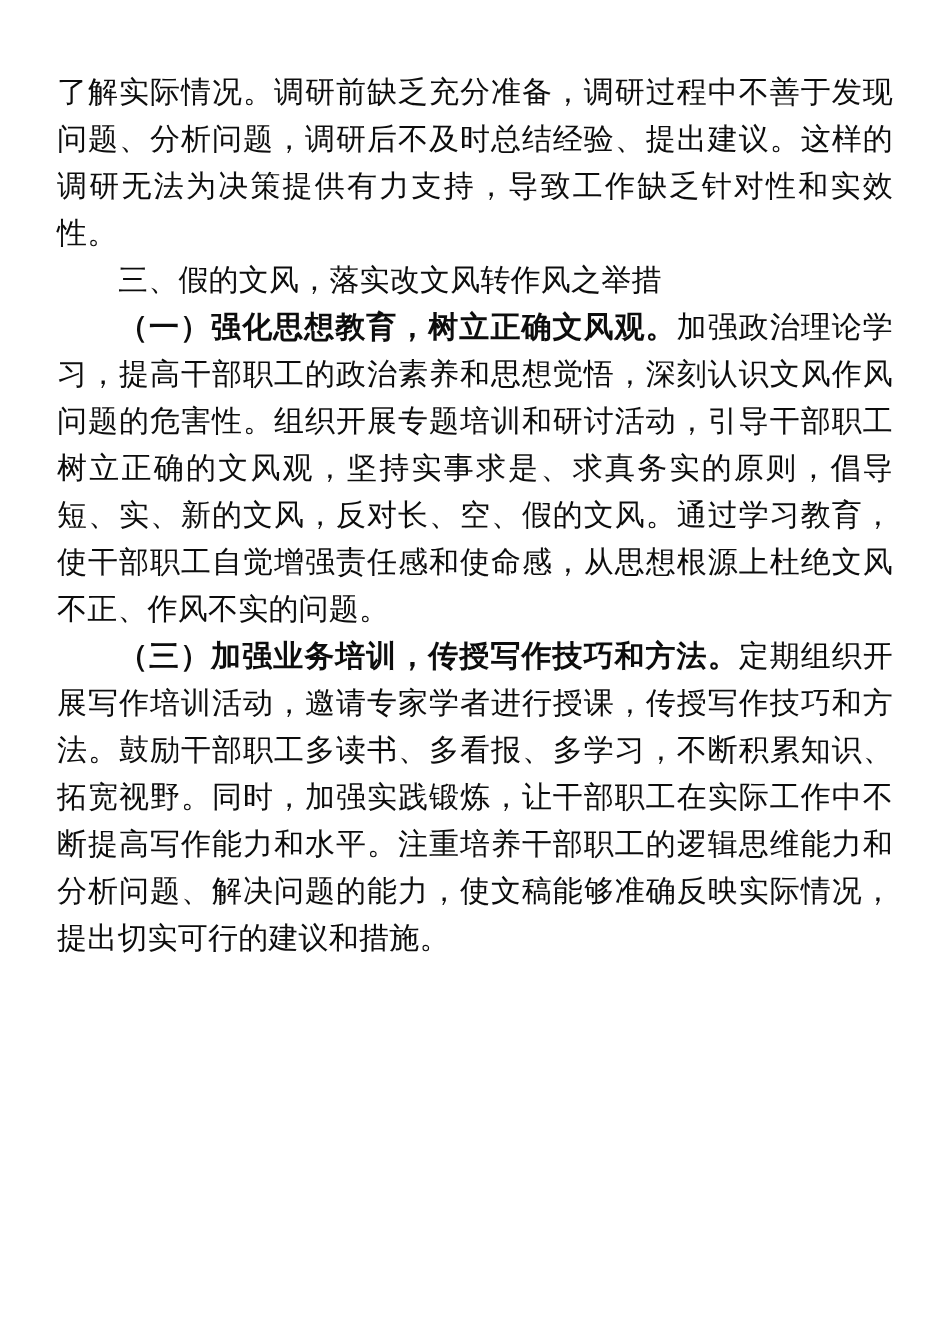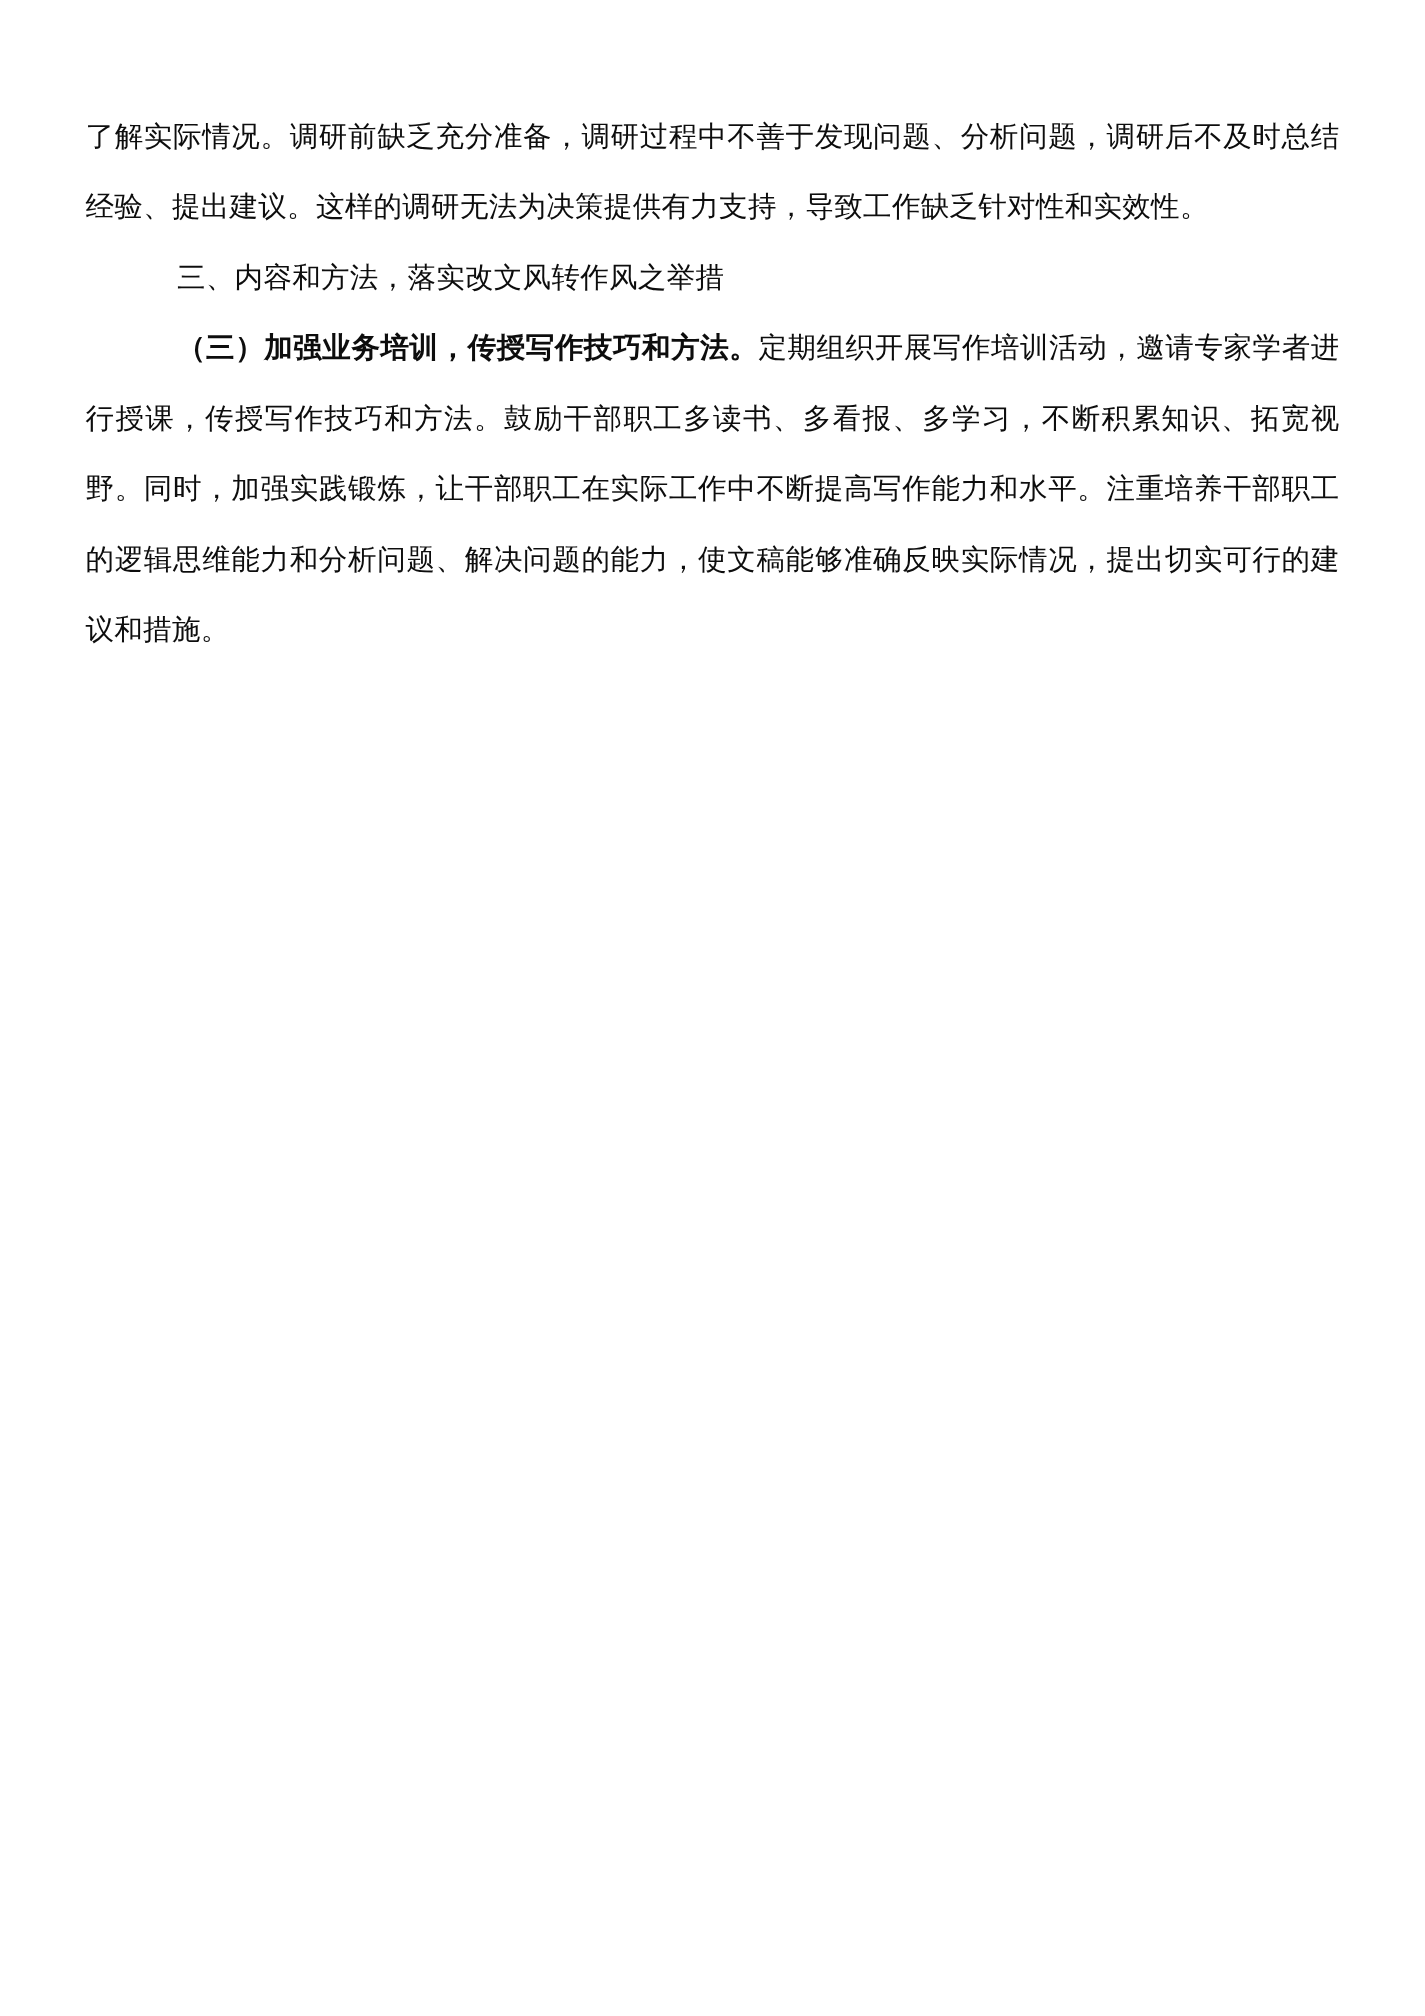--- a/index.html
+++ b/index.html
@@ -20,21 +20,21 @@
   }
   .text-block {
     position: absolute;
     left: 57px;
     top: 68px;
     width: 836px;
   }
   .para {
     margin: 0;
     padding: 0;
-    font-size: 19px;
+    font-size: 30px;
     line-height: 47px;
     color: #0d0d0d;
     text-align: justify;
     text-justify: inter-character;
     letter-spacing: 0.2px;
     text-indent: 0;
     word-break: break-all;
   }
   .para.indent {
     text-indent: 61px;
@@ -50,24 +50,27 @@
 <body>
 
 <div class="page">
   <div class="text-block">
 
     <p class="para">
       <span class="body-run">了解实际情况。调研前缺乏充分准备，调研过程中不善于发现问题、分析问题，调研后不及时总结经验、提出建议。这样的调研无法为决策提供有力支持，导致工作缺乏针对性和实效性。</span>
     </p>
 
     <p class="para indent">
-      <span class="body-run">三、内容和方法，落实改文风转作风之举措</span>
+      <span class="body-run">三、假的文风，落实改文风转作风之举措</span>
     </p>
 
 
+    <p class="para indent">
+      <span class="lead">（一）强化思想教育，树立正确文风观。</span><span class="body-run">加强政治理论学习，提高干部职工的政治素养和思想觉悟，深刻认识文风作风问题的危害性。组织开展专题培训和研讨活动，引导干部职工树立正确的文风观，坚持实事求是、求真务实的原则，倡导短、实、新的文风，反对长、空、假的文风。通过学习教育，使干部职工自觉增强责任感和使命感，从思想根源上杜绝文风不正、作风不实的问题。</span>
+    </p>
 
 
     <p class="para indent">
       <span class="lead">（三）加强业务培训，传授写作技巧和方法。</span><span class="body-run">定期组织开展写作培训活动，邀请专家学者进行授课，传授写作技巧和方法。鼓励干部职工多读书、多看报、多学习，不断积累知识、拓宽视野。同时，加强实践锻炼，让干部职工在实际工作中不断提高写作能力和水平。注重培养干部职工的逻辑思维能力和分析问题、解决问题的能力，使文稿能够准确反映实际情况，提出切实可行的建议和措施。</span>
     </p>
 
   </div>
 </div>
 
 </body></html>

